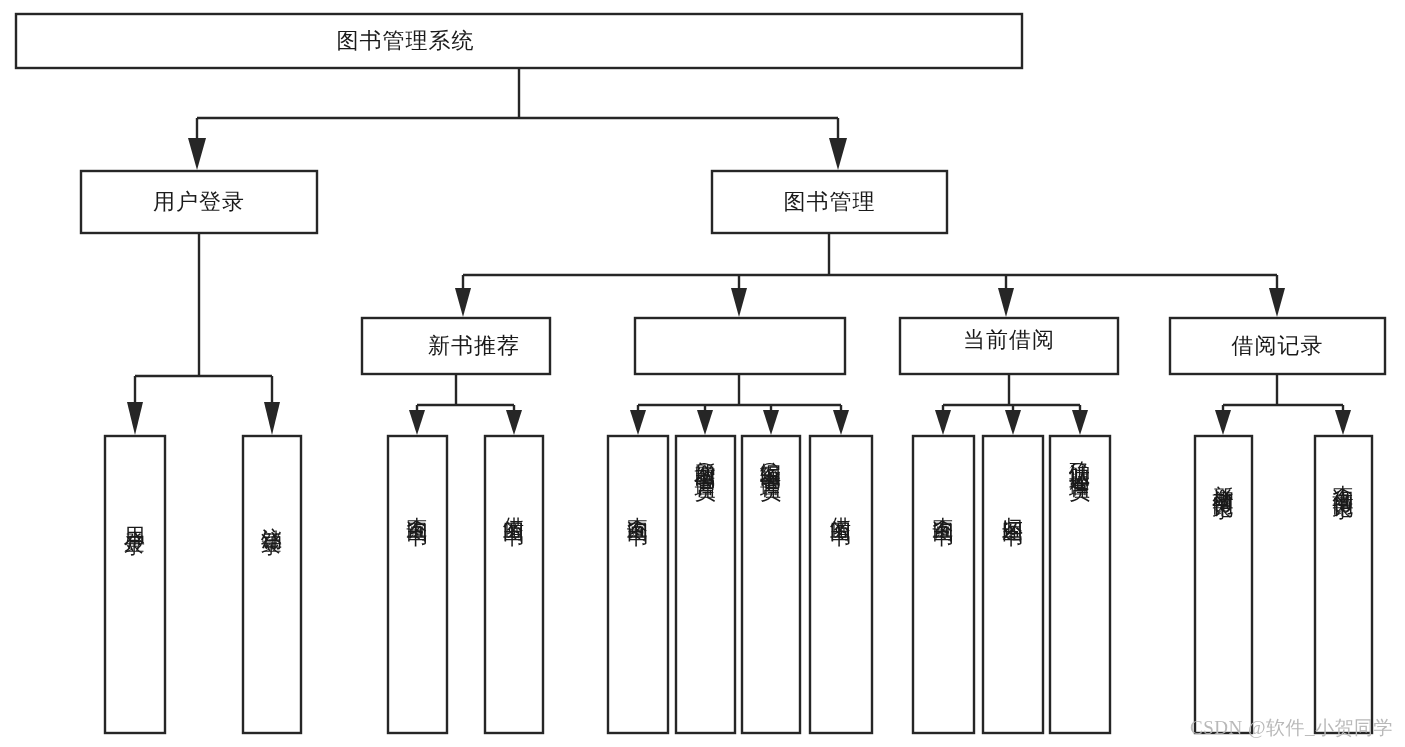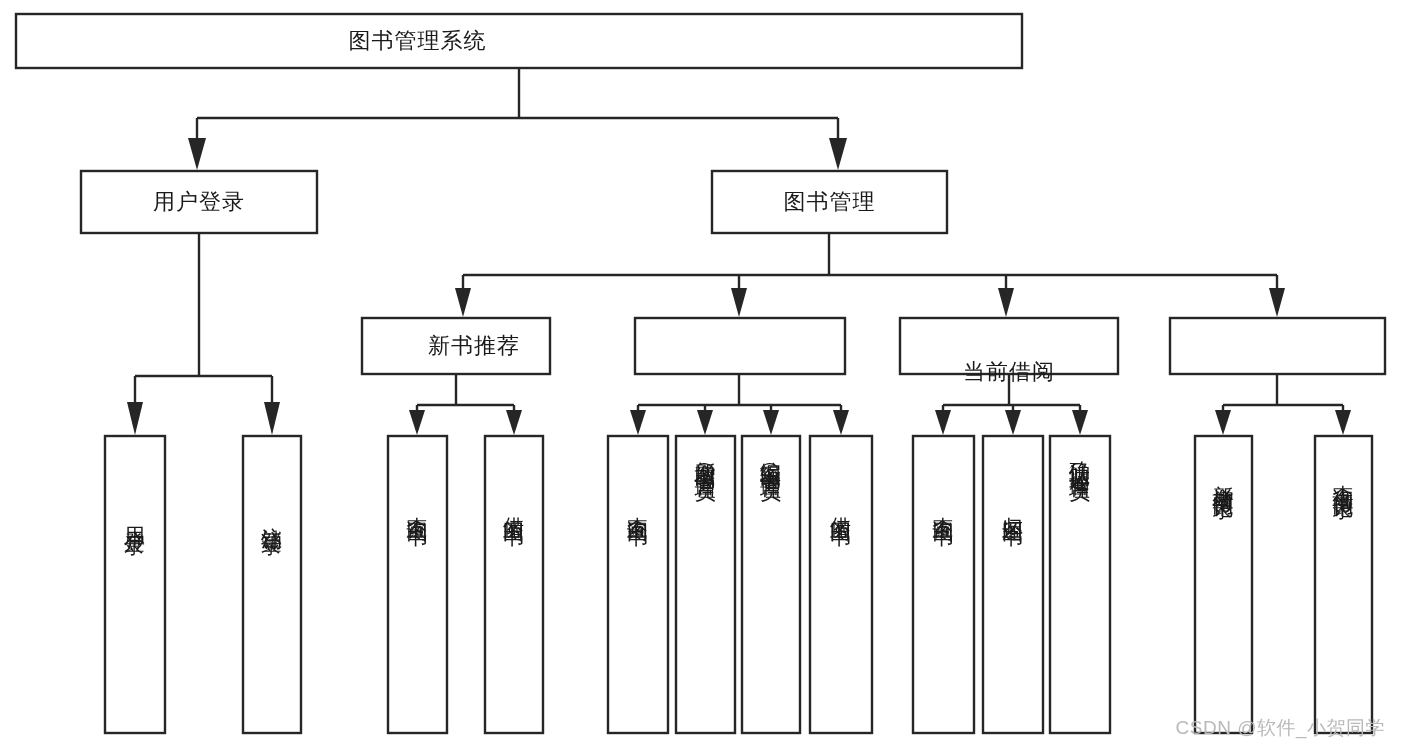--- a/index.html
+++ b/index.html
@@ -68,23 +68,23 @@
   }
   .hlabel-text {
     font-family: "Liberation Sans", "DejaVu Sans", sans-serif;
     font-size: 22px;
     color: #1a1a1a;
     white-space: nowrap;
     letter-spacing: 1px;
   }
   #watermark {
     position: absolute;
-    right: 20px;
+    right: 12px;
     bottom: 6px;
-    font-family: Liberation Sans, sans-serif;
+    font-family: Liberation Serif, serif;
     font-size: 19px;
     color: #b9b9b9;
     white-space: nowrap;
     letter-spacing: 0.5px;
   }
 </style>
 </head>
 <body>
 
 <div id="diagram-root">
@@ -173,36 +173,39 @@
       <rect class="node-box" x="742" y="436" width="58" height="297"></rect>
       <rect class="node-box" x="810" y="436" width="62" height="297"></rect>
       <rect class="node-box" x="913" y="436" width="61" height="297"></rect>
       <rect class="node-box" x="983" y="436" width="60" height="297"></rect>
       <rect class="node-box" x="1050" y="436" width="60" height="297"></rect>
       <rect class="node-box" x="1195" y="436" width="57" height="297"></rect>
       <rect class="node-box" x="1315" y="436" width="57" height="297"></rect>
     </g>
   </svg>
 
-  <div class="hlabel-wrap" style="left:16px; top:14px; width:803px; height:54px;justify-content:center;">
+  <div class="hlabel-wrap" style="left:4px; top:14px; width:803px; height:54px;justify-content:center;">
     <span class="hlabel-text">图书管理系统</span>
   </div>
 
   <div class="hlabel-wrap" style="left:81px; top:171px; width:236px; height:62px;">
     <span class="hlabel-text">用户登录</span>
   </div>
   <div class="hlabel-wrap" style="left:712px; top:171px; width:235px; height:62px;">
     <span class="hlabel-text">图书管理</span>
   </div>
 
   <div class="hlabel-wrap" style="left:362px; top:318px; width:224px; height:56px;">
     <span class="hlabel-text">新书推荐</span>
   </div>
-  <div class="hlabel-wrap" style="left:900px; top:318px; width:218px; height:44px;margin-top:32px;">
+  <div class="hlabel-wrap" style="left:900px; top:318px; width:218px; height:44px;">
     <span class="hlabel-text">当前借阅</span>
+  </div>
+  <div class="hlabel-wrap" style="left:1170px; top:318px; width:215px; height:56px;">
+    <span class="hlabel-text">借阅记录</span>
   </div>
 
   <div class="vlabel-wrap" style="left:105px; top:436px; width:60px; height:297px;">
     <span class="vlabel-text" style="margin-top:74px;">用户登录</span>
   </div>
   <div class="vlabel-wrap" style="left:243px; top:436px; width:58px; height:297px;">
     <span class="vlabel-text" style="margin-top:74px;">注销登录</span>
   </div>
   <div class="vlabel-wrap" style="left:388px; top:436px; width:59px; height:297px;">
     <span class="vlabel-text" style="margin-top:64px;">查询图书</span>

